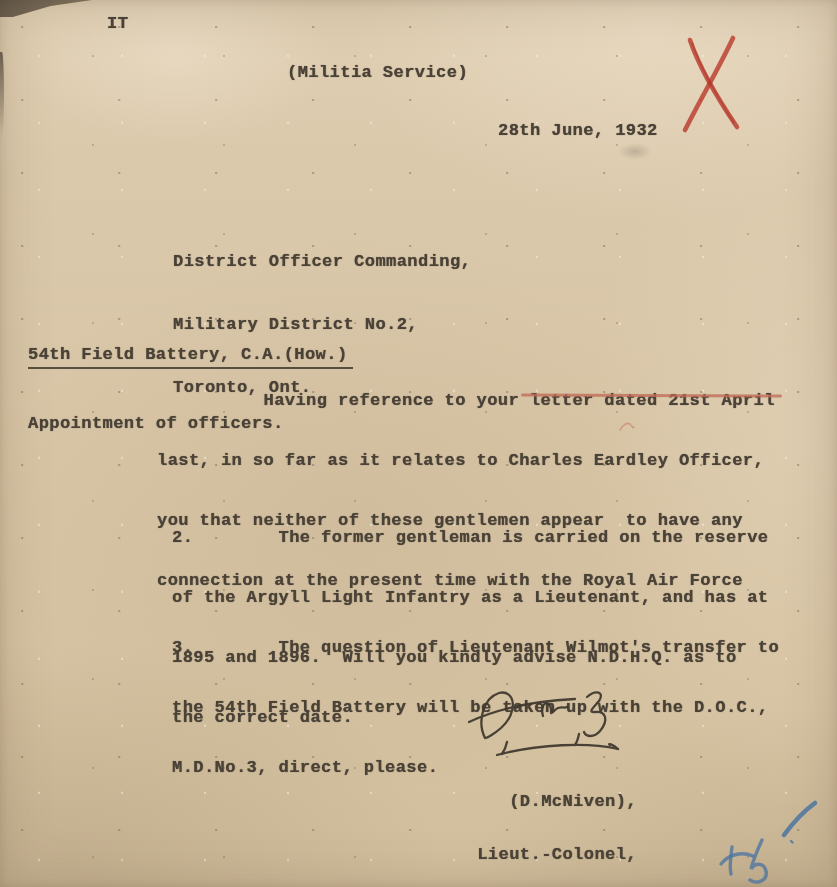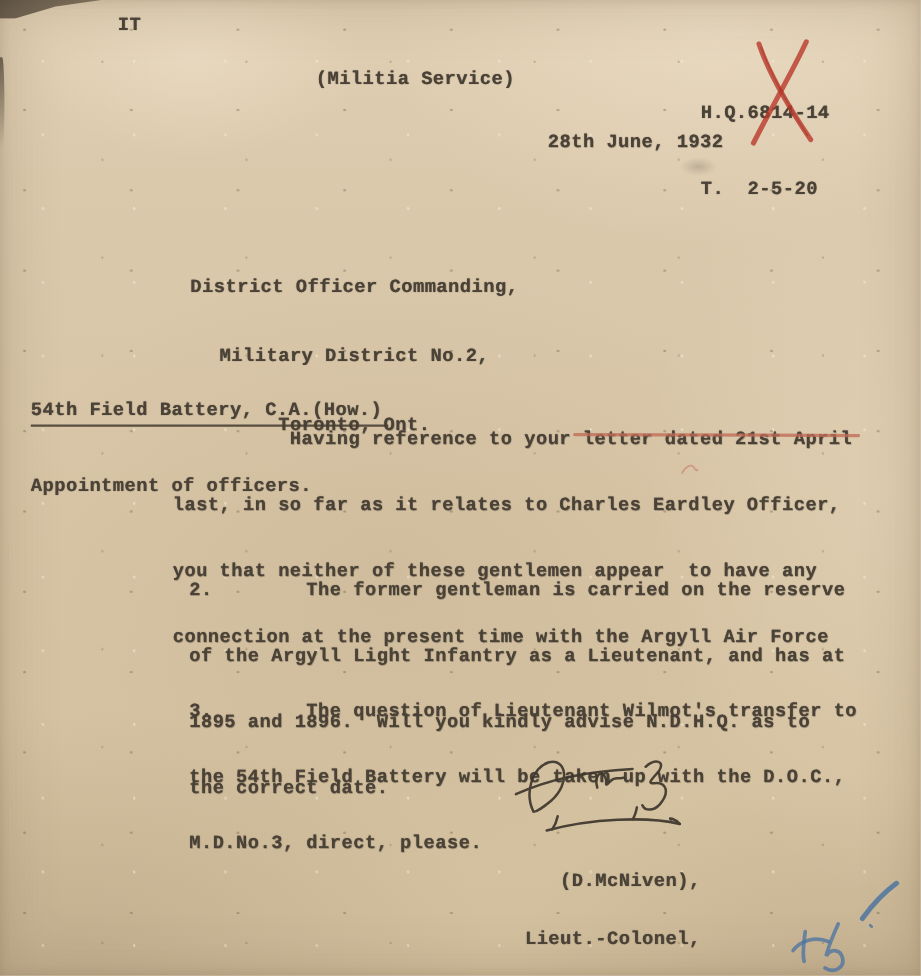--- a/index.html
+++ b/index.html
@@ -21,27 +21,27 @@
     background-size:97px 73px,131px 89px,83px 67px,auto,auto,auto,auto,auto,auto,auto;
     background-repeat:repeat,repeat,repeat,no-repeat,no-repeat,no-repeat,no-repeat,no-repeat,no-repeat,no-repeat;
     box-shadow:inset 0 0 52px rgba(99,78,50,.25), inset 0 0 10px rgba(72,56,36,.15);
   }
   .abs{position:absolute;}
   .tw{
     position:absolute;white-space:pre;font-weight:bold;font-size:17px;
     letter-spacing:.45px;line-height:20px;color:#4a4237;
     text-shadow:0 0 1px rgba(74,66,55,.8), .5px .4px 0 rgba(74,66,55,.28);
   }
-  .lh21{line-height:21px;text-align:center;}
+  .lh21{line-height:21px;}
   .lh22{line-height:22px;}
   .lh23{line-height:23px;}
   .signoff{line-height:17.8px;text-align:right;}
   .underlined{
     display:inline-block;border-bottom:2px solid rgba(70,62,50,.88);
-    padding-bottom:1px;padding-right:5px;margin-top:19px;
+    padding-bottom:1px;padding-right:5px;
   }
   .red-underline{
     position:absolute;left:521px;top:394px;width:261px;height:2.6px;
     background:#c06c57;opacity:.78;border-radius:2px;transform:rotate(.2deg);
   }
   .smudge{
     position:absolute;left:618px;top:143px;width:34px;height:17px;border-radius:50%;
     background:radial-gradient(closest-side, rgba(148,138,120,.45), rgba(148,138,120,0));
   }
   .corner-tear{
@@ -61,24 +61,20 @@
 <div class="page">
 
   <div class="corner-tear"></div>
   <div class="edge-sliver"></div>
   <div class="smudge"></div>
 
   <div class="tw" style="left:107px;top:14px">IT</div>
 
   <div class="tw" style="left:287px;top:63px">(Militia Service)</div>
 
-  <div class="tw lh23" style="left:637px;top:46px">
-    <div>H.Q.6814-14</div>
-    <div>T.  2-5-20</div>
-  </div>
 
   <svg class="abs" style="left:672px;top:30px" width="80" height="108" viewBox="0 0 80 108">
     <path d="M18 10 C26 34 44 66 65 97" stroke="#b93a2c" stroke-width="4.6" fill="none" stroke-linecap="round" opacity="0.8"></path>
     <path d="M61 8 C48 36 28 70 13 100" stroke="#b93a2c" stroke-width="4.6" fill="none" stroke-linecap="round" opacity="0.8"></path>
     <path d="M20 13 C28 36 46 68 62 93" stroke="#a33126" stroke-width="1.6" fill="none" stroke-linecap="round" opacity="0.45"></path>
   </svg>
 
   <div class="tw" style="left:498px;top:121px">28th June, 1932</div>
 
   <div class="tw lh21" style="left:173px;top:209px">
@@ -89,21 +85,21 @@
 
   <div class="tw lh22" style="left:28px;top:300px">
     <div><span class="underlined">54th Field Battery, C.A.(How.)</span></div>
     <div>Appointment of officers.</div>
   </div>
 
   <div class="tw" style="left:157px;top:351px">
     <div>          Having reference to your letter dated 21st April</div>
     <div>last, in so far as it relates to Charles Eardley Officer,</div>
     <div>you that neither of these gentlemen appear  to have any</div>
-    <div>connection at the present time with the Argyll Air Force</div>
+    <div>connection at the present time with the Royal Air Force</div>
   </div>
 
   <div class="red-underline"></div>
 
   <svg class="abs" style="left:618px;top:420px" width="18" height="12" viewBox="0 0 18 12">
     <path d="M2 10 C5 5 9 2 12 4 C14 6 15 9 16 7" stroke="#c4705c" stroke-width="1.6" fill="none" stroke-linecap="round" opacity="0.5"></path>
   </svg>
 
   <div class="tw" style="left:172px;top:488px">
     <div>2.        The former gentleman is carried on the reserve</div>

